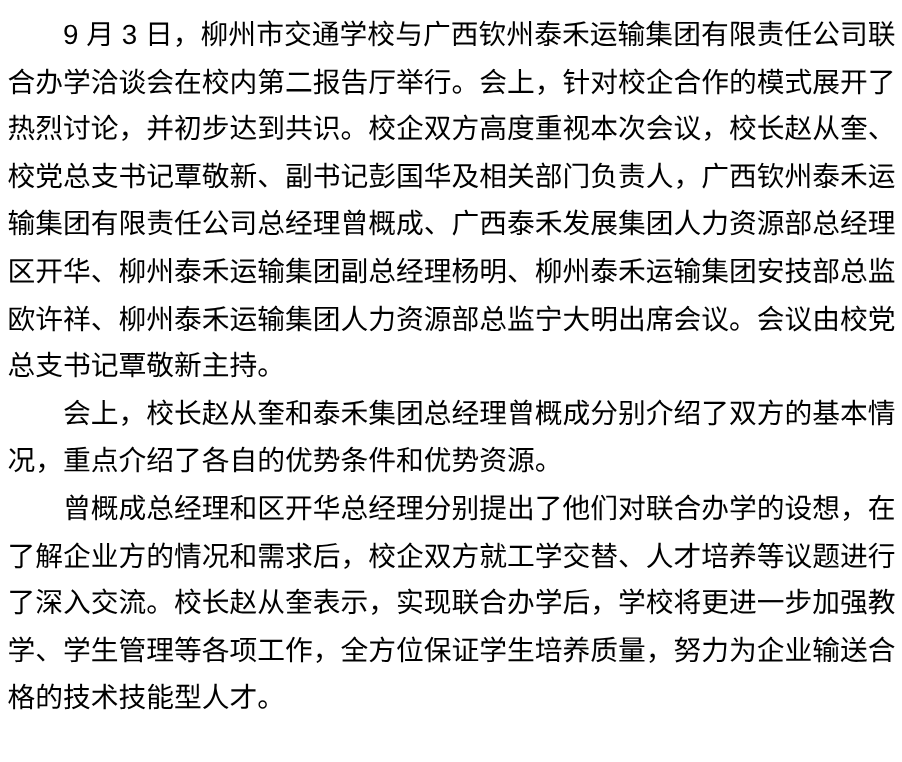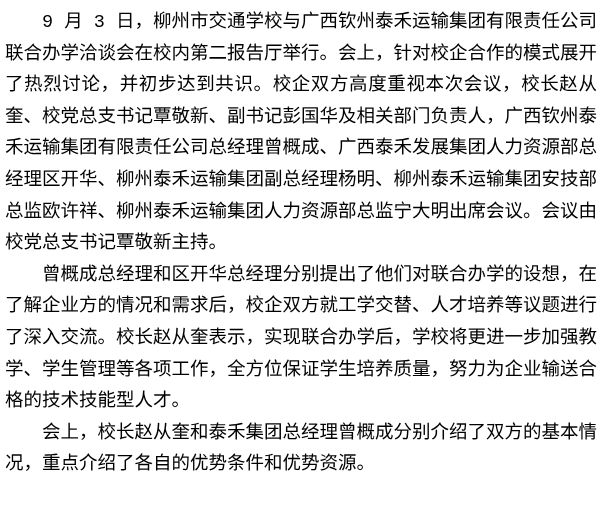--- a/index.html
+++ b/index.html
@@ -7,34 +7,34 @@
     padding: 0;
     background: #ffffff;
   }
   .page {
     width: 601px;
     height: 508px;
     box-sizing: border-box;
     padding: 7px 4px 0 5px;
     background: #ffffff;
     color: #000000;
-    font-family: Liberation Mono, monospace;
+    font-family: Liberation Sans, sans-serif;
     font-size: 18.5px;
     line-height: 31.6px;
     overflow: hidden;
   }
   .para {
     margin: 0;
     padding: 0;
     text-indent: 2em;
     text-align: justify;
     text-justify: inter-ideograph;
     word-break: break-all;
   }
 </style>
 </head>
 <body>
 
 <div class="page">
   <p class="para">9 月 3 日，柳州市交通学校与广西钦州泰禾运输集团有限责任公司联合办学洽谈会在校内第二报告厅举行。会上，针对校企合作的模式展开了热烈讨论，并初步达到共识。校企双方高度重视本次会议，校长赵从奎、校党总支书记覃敬新、副书记彭国华及相关部门负责人，广西钦州泰禾运输集团有限责任公司总经理曾概成、广西泰禾发展集团人力资源部总经理区开华、柳州泰禾运输集团副总经理杨明、柳州泰禾运输集团安技部总监欧许祥、柳州泰禾运输集团人力资源部总监宁大明出席会议。会议由校党总支书记覃敬新主持。</p>
+  <p class="para">会上，校长赵从奎和泰禾集团总经理曾概成分别介绍了双方的基本情况，重点介绍了各自的优势条件和优势资源。</p>
   <p class="para">曾概成总经理和区开华总经理分别提出了他们对联合办学的设想，在了解企业方的情况和需求后，校企双方就工学交替、人才培养等议题进行了深入交流。校长赵从奎表示，实现联合办学后，学校将更进一步加强教学、学生管理等各项工作，全方位保证学生培养质量，努力为企业输送合格的技术技能型人才。</p>
-  <p class="para">会上，校长赵从奎和泰禾集团总经理曾概成分别介绍了双方的基本情况，重点介绍了各自的优势条件和优势资源。</p>
 </div>
 
 </body></html>

